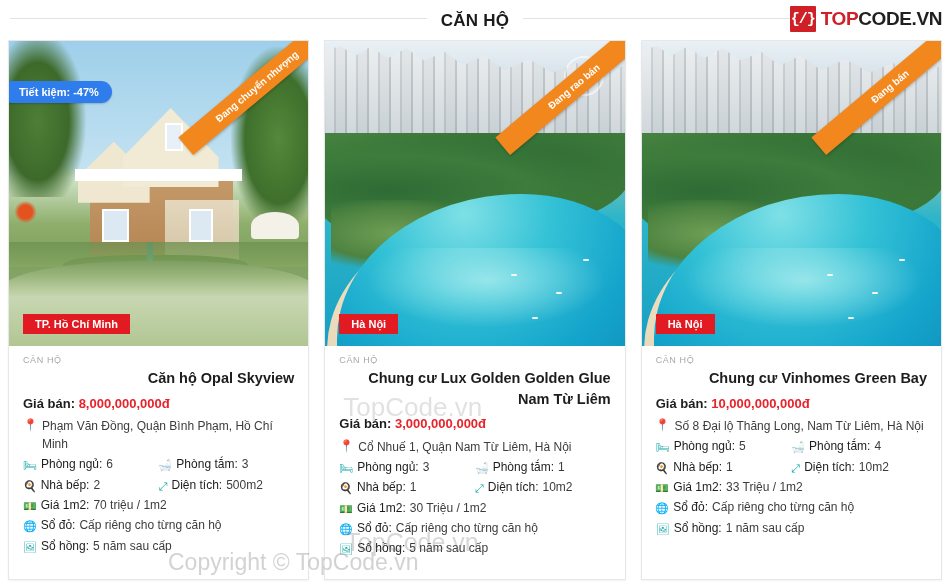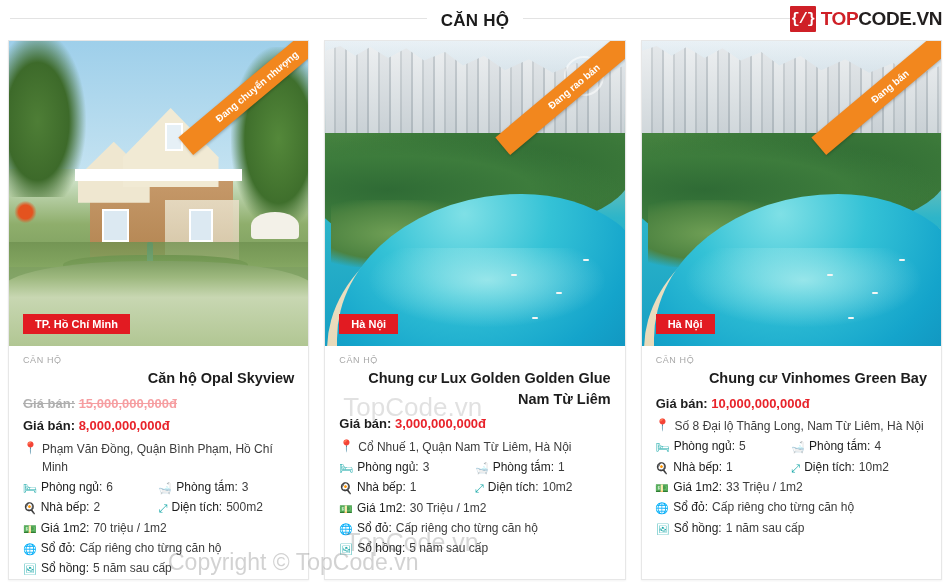--- a/index.html
+++ b/index.html
@@ -312,29 +312,26 @@
           <div class="win2"></div>
           <div class="win3"></div>
         <div class="umbrella"></div>
           <div class="hedge"></div>
           <div class="flowers"></div>
         <div class="person"></div>
           <div class="bank"></div>
           <div class="pond"></div>
       </div>
       <div class="ribbon">Đang chuyển nhượng</div>
+      <div class="save-badge">Tiết kiệm: -47%</div>
       <div class="city-tag">TP. Hồ Chí Minh</div>
     </div>
     <div class="card-body">
       <div class="eyebrow">CĂN HỘ</div>
       <h3 class="card-name">Căn hộ Opal Skyview</h3>
-      <div class="price-row old">
-        <span class="plabel">Giá bán:</span>
-        <span class="pvalue">15,000,000,000đ</span>
-      </div>
       <div class="price-row">
         <span class="plabel">Giá bán:</span>
         <span class="pvalue">8,000,000,000đ</span>
       </div>
       <div class="addr">
         <span class="pin">📍</span>
         <span>Phạm Văn Đồng, Quận Bình Phạm, Hồ Chí Minh</span>
       </div>
       <div class="spec-grid">
         <div class="spec">

